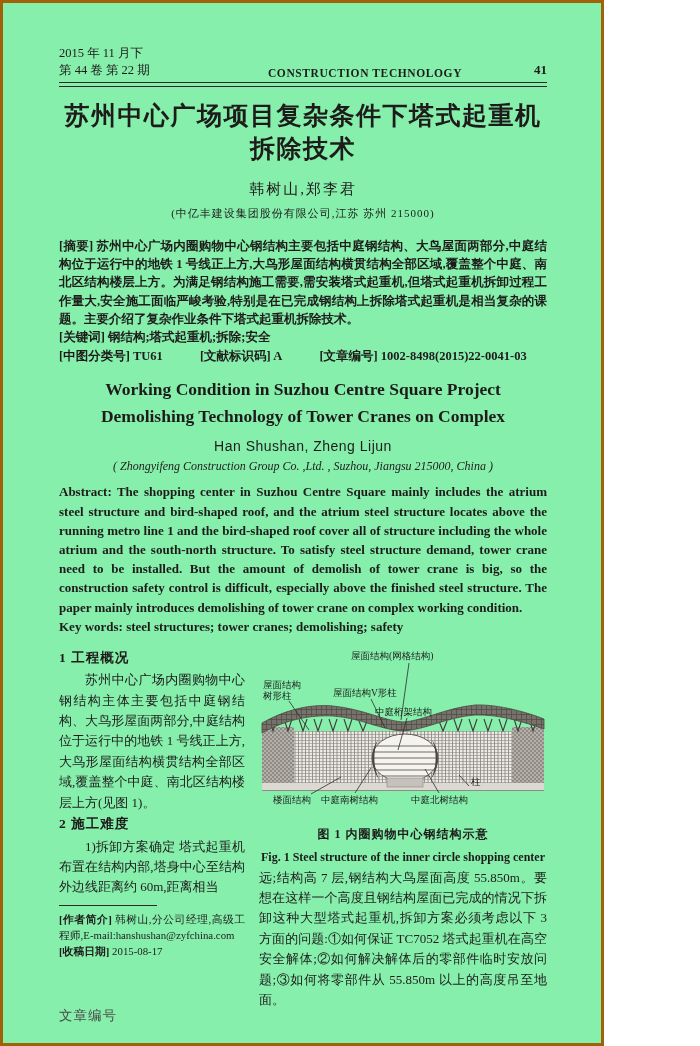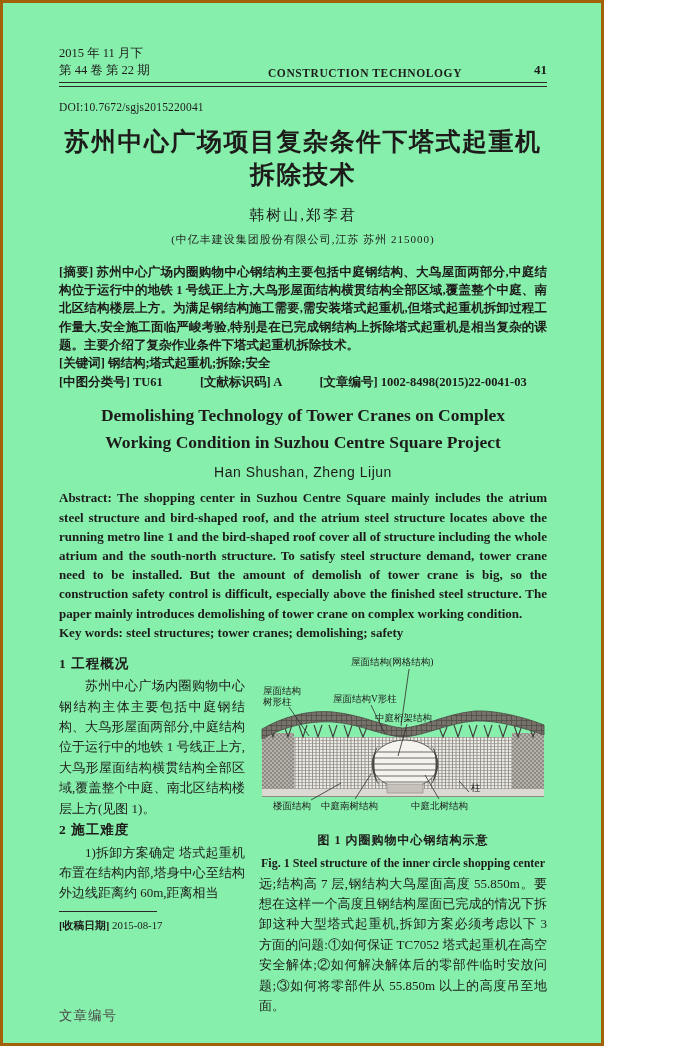--- a/index.html
+++ b/index.html
@@ -64,65 +64,69 @@
         <div>2015 年 11 月下</div>
         <div>第 44 卷  第 22 期</div>
       </div>
       <div class="hdr-center">
         <div class="jen">CONSTRUCTION TECHNOLOGY</div>
       </div>
       <div class="hdr-right">41</div>
     </div>
     <div class="rule2"></div>
 
-    <div class="doi">DOI:10.7672/sgjs2015220041</div>
 
     <div class="title-cn">苏州中心广场项目复杂条件下塔式起重机拆除技术</div>
     <div class="authors-cn">韩树山,郑李君</div>
     <div class="affil-cn">(中亿丰建设集团股份有限公司,江苏 苏州  215000)</div>
 
     <div class="abs-cn">
       <span class="lbl">[摘要]</span>
       <span>苏州中心广场内圈购物中心钢结构主要包括中庭钢结构、大鸟屋面两部分,中庭结构位于运行中的地铁 1 号线正上方,大鸟形屋面结构横贯结构全部区域,覆盖整个中庭、南北区结构楼层上方。为满足钢结构施工需要,需安装塔式起重机,但塔式起重机拆卸过程工作量大,安全施工面临严峻考验,特别是在已完成钢结构上拆除塔式起重机是相当复杂的课题。主要介绍了复杂作业条件下塔式起重机拆除技术。</span>
     </div>
     <div class="kw-cn">
       <span class="lbl">[关键词]</span>
       <span>钢结构;塔式起重机;拆除;安全</span>
     </div>
     <div class="clc">
       <span class="gap"><span class="lbl">[中图分类号]</span> <span>TU61</span></span>
       <span class="gap"><span class="lbl">[文献标识码]</span> <span>A</span></span>
       <span><span class="lbl">[文章编号]</span> <span>1002-8498(2015)22-0041-03</span></span>
     </div>
 
     <div class="title-en">
+      <div>Working Condition in Suzhou Centre Square Project</div>
       <div>Demolishing Technology of Tower Cranes on Complex</div>
-      <div>Working Condition in Suzhou Centre Square Project</div>
     </div>
     <div class="authors-en">Han Shushan, Zheng Lijun</div>
+    <div class="affil-en">( Zhongyifeng Construction Group Co. ,Ltd. , Suzhou, Jiangsu  215000, China )</div>
 
     <div class="abs-en">
       <span class="lbl">Abstract:</span>
       <span>The shopping center in Suzhou Centre Square mainly includes the atrium steel structure and bird-shaped roof, and the atrium steel structure locates above the running metro line 1 and the bird-shaped roof cover all of structure including the whole atrium and the south-north structure. To satisfy steel structure demand, tower crane need to be installed. But the amount of demolish of tower crane is big, so the construction safety control is difficult, especially above the finished steel structure. The paper mainly introduces demolishing of tower crane on complex working condition.</span>
     </div>
     <div class="kw-en">
       <span class="lbl">Key words:</span>
       <span>steel structures; tower cranes; demolishing; safety</span>
     </div>
 
     <div class="cols">
 
       <div class="col">
         <div class="sec">1  工程概况</div>
         <p>苏州中心广场内圈购物中心钢结构主体主要包括中庭钢结构、大鸟形屋面两部分,中庭结构位于运行中的地铁 1 号线正上方,大鸟形屋面结构横贯结构全部区域,覆盖整个中庭、南北区结构楼层上方(见图 1)。</p>
         <div class="sec">2  施工难度</div>
         <p>1)拆卸方案确定   塔式起重机布置在结构内部,塔身中心至结构外边线距离约 60m,距离相当</p>
 
         <div class="footnote">
           <div class="fn-rule"></div>
+          <div>
+            <span class="lbl">[作者简介]</span>
+            <span>韩树山,分公司经理,高级工程师,E-mail:hanshushan@zyfchina.com</span>
+          </div>
           <div>
             <span class="lbl">[收稿日期]</span>
             <span>2015-08-17</span>
           </div>
         </div>
       </div>
 
       <div class="col">
         <div class="fig">
           <svg viewBox="0 0 288 172" width="288" height="172">

